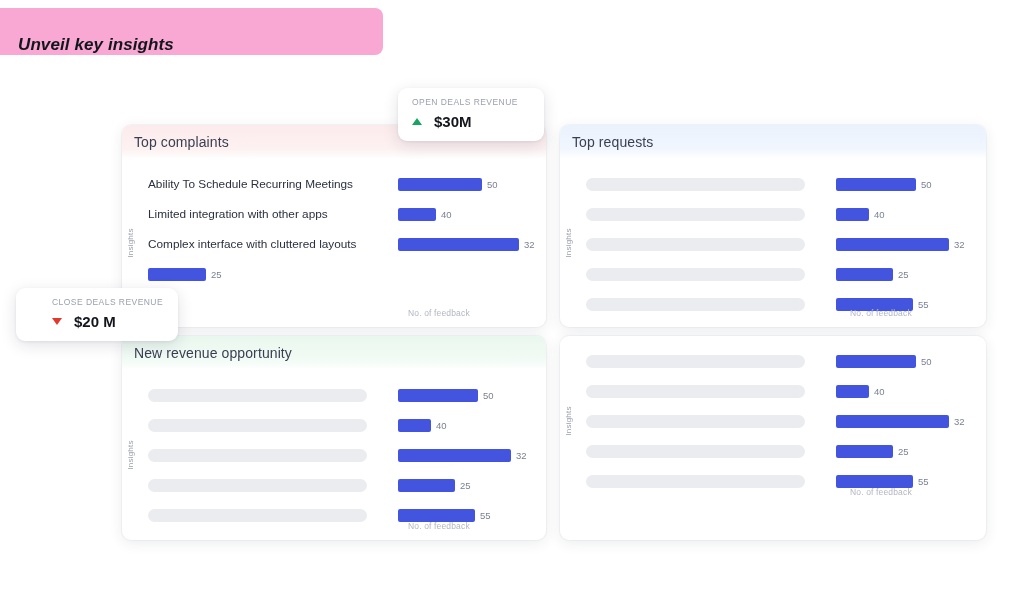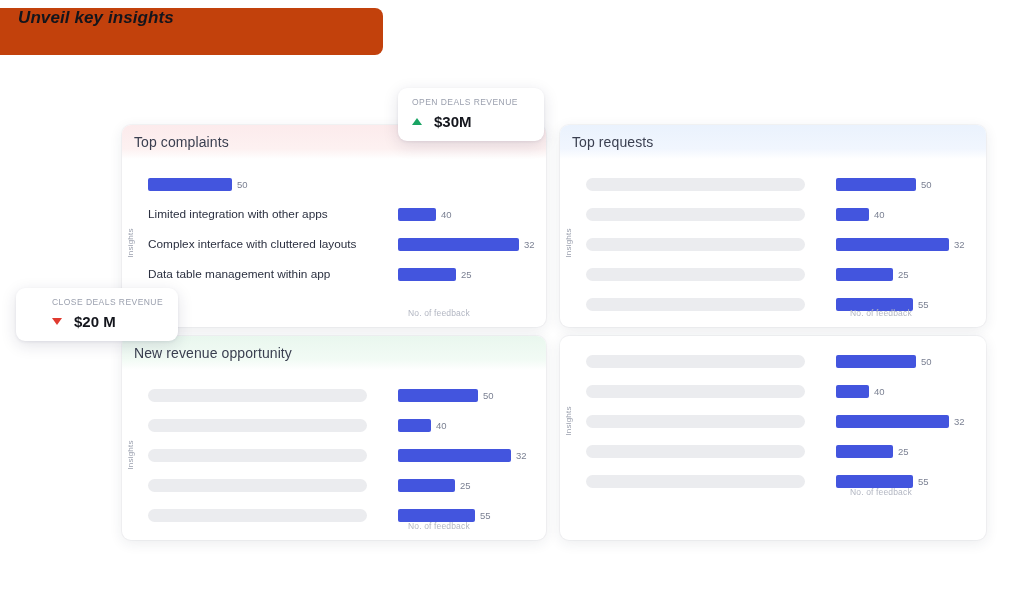--- a/index.html
+++ b/index.html
@@ -15,24 +15,24 @@
     position: relative;
   }
 
   
   .banner {
     position: absolute;
     left: 0;
     top: 8px;
     width: 383px;
     height: 47px;
-    background: #c2410c;
+    background: #f9a8d4;
     border-radius: 0 8px 8px 0;
     display: flex;
-    align-items: flex-start;
+    align-items: flex-end;
   }
   .banner-title {
     font-size: 17px;
     font-style: italic;
     font-weight: bold;
     color: #13151c;
     padding-left: 18px;
     letter-spacing: .1px;
   }
 
@@ -200,20 +200,23 @@
 </div>
 
 <div class="card" id="card-complaints">
   <div class="card-header hdr-pink">
     <span class="card-title">Top complaints</span>
   </div>
   <div class="card-body">
     <span class="axis-label">Insights</span>
     <div class="rows">
         <div class="row">
+          <div class="row-label-zone">
+            <span class="row-label">Ability To Schedule Recurring Meetings</span>
+          </div>
           <div class="bar-zone">
             <div class="bar" style="width: 84px; background: rgb(67, 85, 222);"></div>
             <span class="bar-value">50</span>
           </div>
         </div>
         <div class="row">
           <div class="row-label-zone">
             <span class="row-label">Limited integration with other apps</span>
           </div>
           <div class="bar-zone">
@@ -224,23 +227,20 @@
         <div class="row">
           <div class="row-label-zone">
             <span class="row-label">Complex interface with cluttered layouts</span>
           </div>
           <div class="bar-zone">
             <div class="bar" style="width: 121px; background: rgb(67, 85, 222);"></div>
             <span class="bar-value">32</span>
           </div>
         </div>
         <div class="row">
-          <div class="row-label-zone">
-            <span class="row-label">Data table management within app</span>
-          </div>
           <div class="bar-zone">
             <div class="bar" style="width: 58px; background: rgb(67, 85, 222);"></div>
             <span class="bar-value">25</span>
           </div>
         </div>
       </div>
     <span class="card-footnote" id="fn-complaints">No. of feedback</span>
   </div>
 </div>
 

